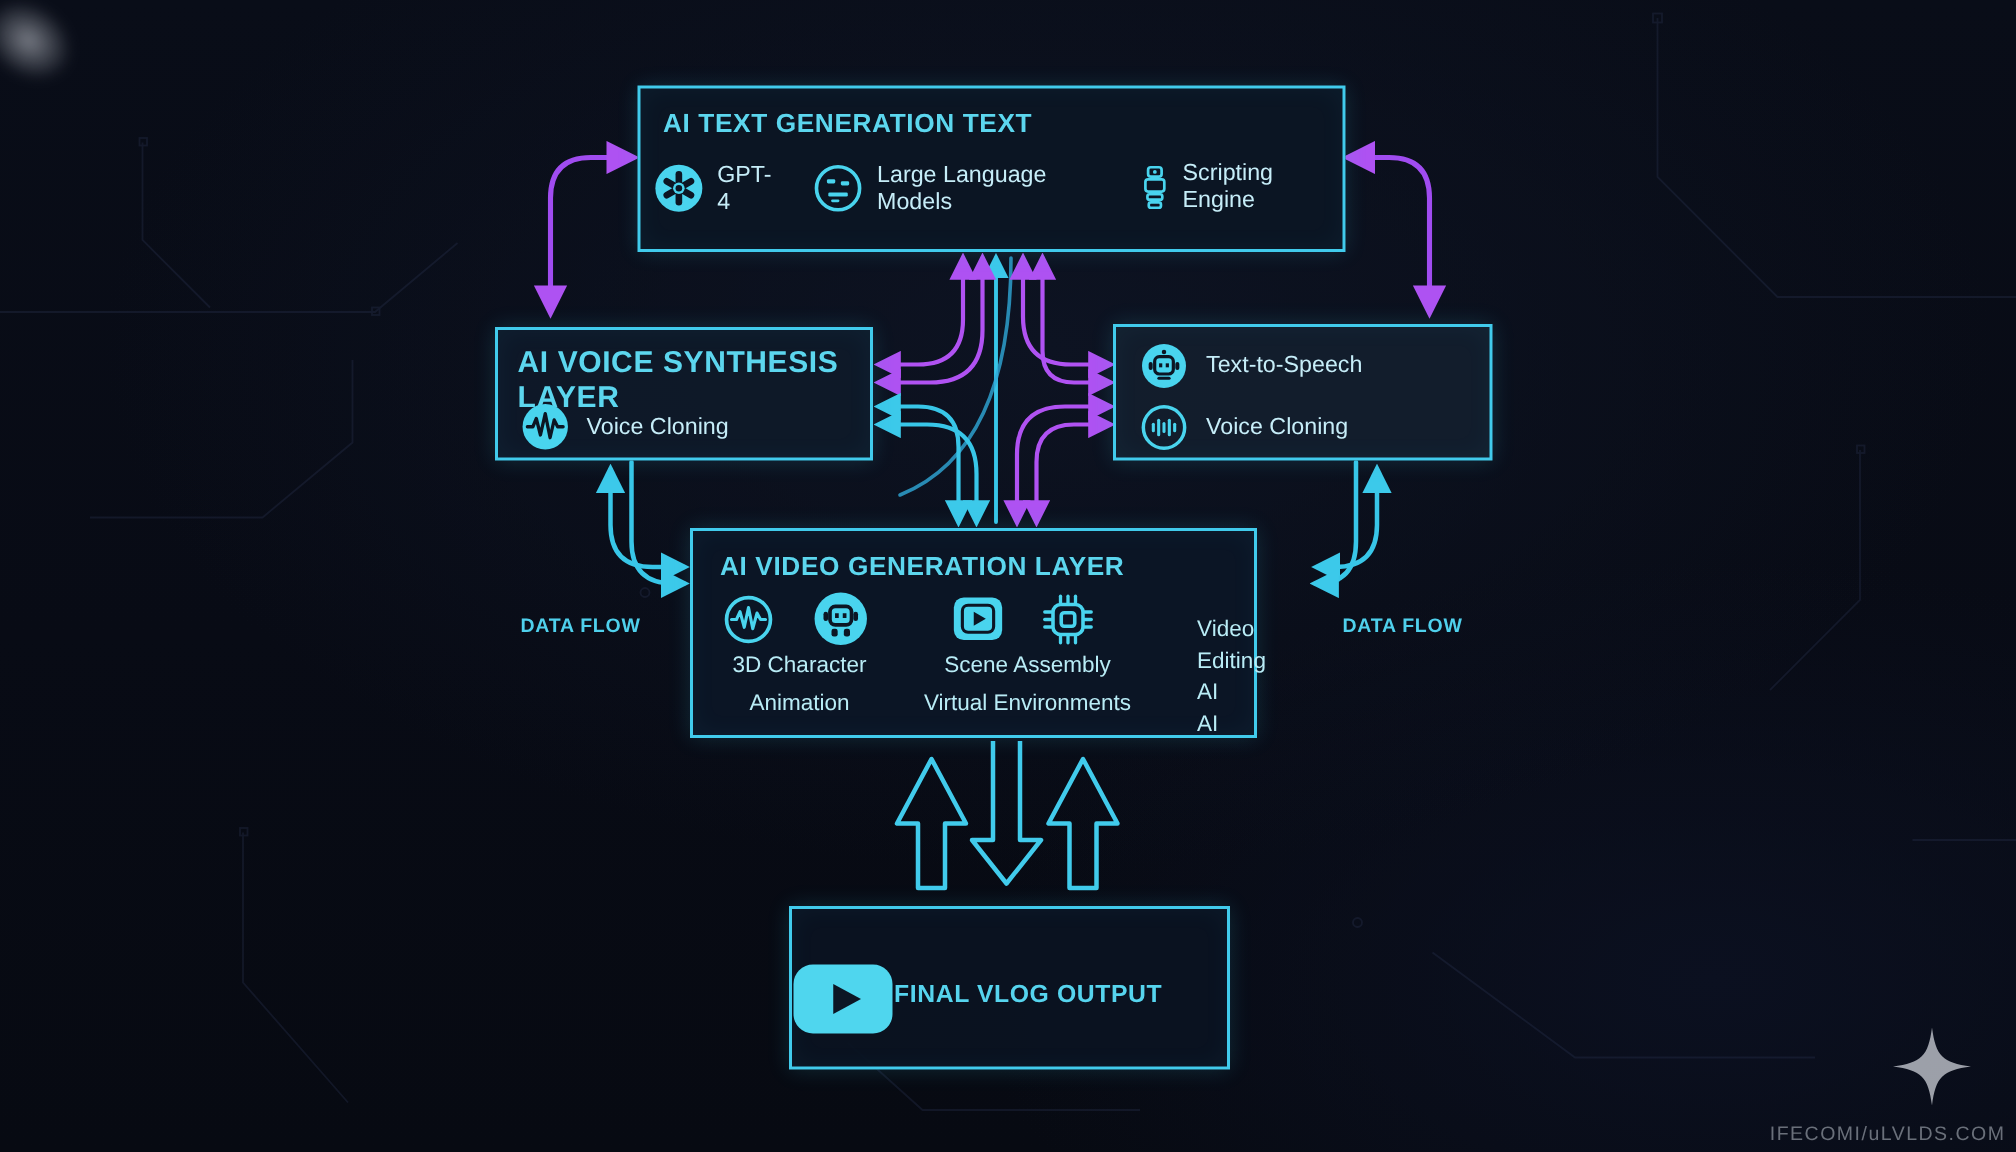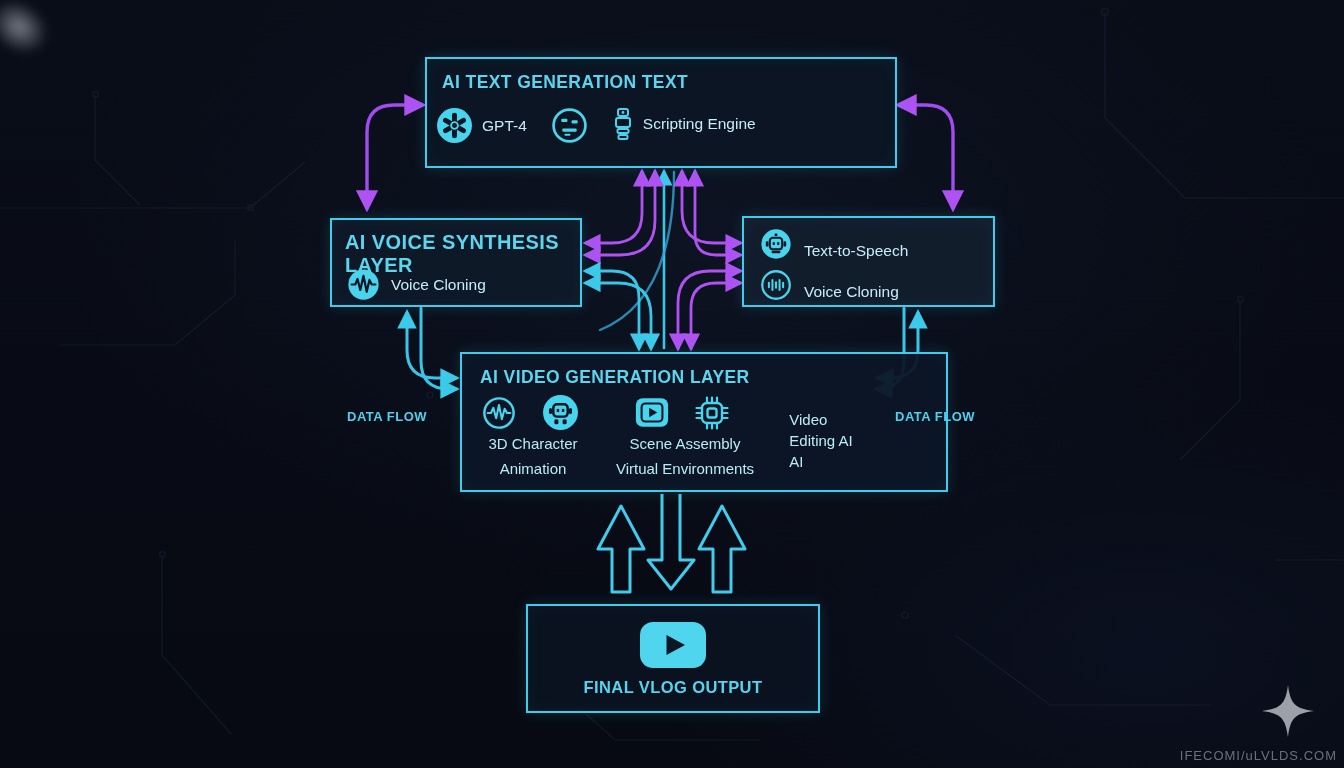--- a/index.html
+++ b/index.html
@@ -36,34 +36,34 @@
   .text-layer .items{position:absolute;left:9px;top:48px;width:454px;height:52px;gap:24px;}
   .text-layer .item{display:flex;align-items:center;gap:9px;}
 
   
   .voice-layer{left:330px;top:218px;width:252px;height:89px;background:rgba(15,25,41,0.94);}
   .voice-layer .box-title{position:absolute;left:13px;top:11px;font-size:20px;}
   .voice-layer .item{position:absolute;left:15px;top:48px;display:flex;align-items:center;gap:11px;}
 
   
   .speech-box{left:742px;top:216px;width:253px;height:91px;background:rgba(20,30,46,0.92);}
-  .speech-box .item{position:absolute;left:16px;display:flex;align-items:flex-end;gap:12px;}
+  .speech-box .item{position:absolute;left:16px;display:flex;align-items:center;gap:12px;}
   .speech-box .item.r1{top:10px;}
   .speech-box .item.r2{top:51px;}
 
   
-  .video-layer{left:460px;top:352px;width:488px;height:140px;background:rgba(12,22,38,0.95);}
+  .video-layer{left:460px;top:352px;width:378px;height:140px;background:rgba(12,22,38,0.95);}
   .video-layer .box-title{position:absolute;left:18px;top:13px;}
   .vicon{position:absolute;}
   .vcap{position:absolute;color:#b9ecf6;font-size:15px;text-align:center;line-height:25px;transform:translateX(-50%);white-space:nowrap;}
   .vside{position:absolute;color:#b9ecf6;font-size:15px;text-align:left;line-height:21px;transform:translateX(-50%);}
 
   
   .output-box{left:526px;top:604px;width:294px;height:109px;background:rgba(11,19,33,0.95);
-    display:flex;flex-direction:column;align-items:center;justify-content:flex-start;}
+    display:flex;flex-direction:row;align-items:center;justify-content:flex-start;}
   .output-box .play{margin-top:15px;}
   .output-title{color:#56d4ee;font-weight:bold;font-size:16.5px;letter-spacing:.4px;margin-top:9px;}
 
   .dataflow{position:absolute;color:#4fd0ec;font-weight:bold;font-size:13px;letter-spacing:.5px;}
   .dataflow.left{left:347px;top:409px;}
   .dataflow.right{left:895px;top:409px;}
 
   .watermark{
     position:absolute;right:7px;bottom:5px;color:#828892;font-size:13px;
     letter-spacing:1px;opacity:.8;
@@ -162,20 +162,21 @@
       <div class="item">
         <svg width="37" height="37" viewBox="0 0 36 36">
           <circle cx="18" cy="18" r="15.5" fill="none" stroke="#49d4ee" stroke-width="2.6"></circle>
           <g fill="#49d4ee">
             <rect x="10" y="11.5" width="6" height="3" rx="1"></rect>
             <rect x="20" y="13" width="6" height="3" rx="1"></rect>
             <rect x="11" y="21" width="14" height="3" rx="1"></rect>
             <rect x="13" y="26" width="6" height="2" rx="1"></rect>
           </g>
         </svg>
+        <span class="item-label">Large Language Models</span>
       </div>
       <div class="item">
         <svg width="22" height="34" viewBox="0 0 22 34">
           <g fill="none" stroke="#49d4ee" stroke-width="2">
             <rect x="6" y="2" width="10" height="7" rx="2"></rect>
             <rect x="4" y="11" width="14" height="9" rx="2"></rect>
             <rect x="5.5" y="22" width="11" height="4" rx="1.5"></rect>
             <rect x="6.5" y="28" width="9" height="4" rx="1.5"></rect>
           </g>
           <circle cx="11" cy="5.5" r="1.4" fill="#49d4ee"></circle>

